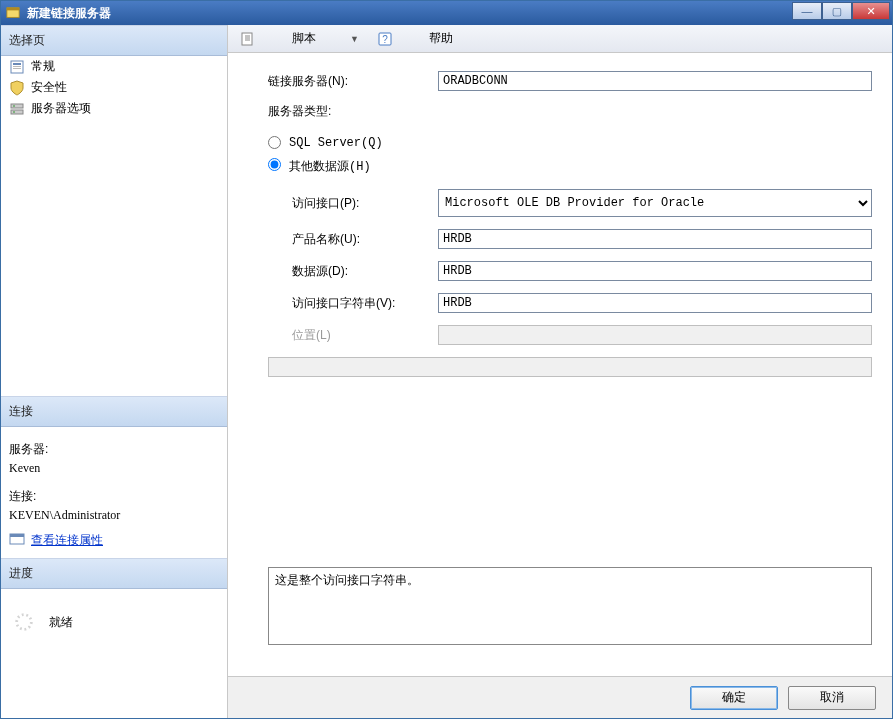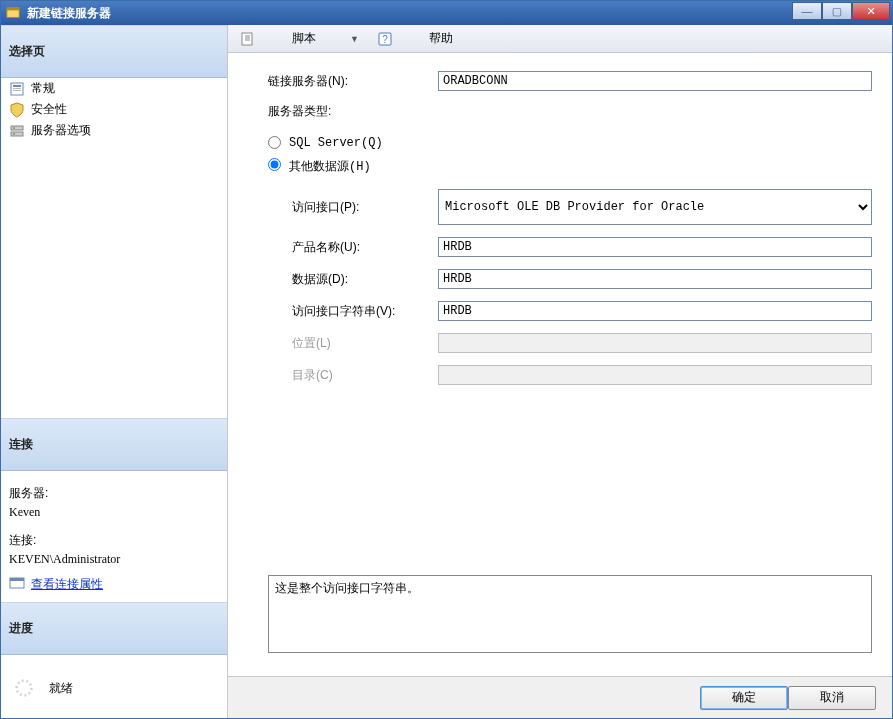--- a/index.html
+++ b/index.html
@@ -69,22 +69,22 @@
     }
     .sidebar {
       width: 227px;
       display: flex;
       flex-direction: column;
       border-right: 1px solid #c8c8c8;
       background: #fff;
     }
     .sidebar .section-header {
       background: linear-gradient(to bottom,#dce8f8,#c4d8f0);
-      padding: 17px 8px;
-      font-weight: bold;
+      padding: 6px 8px;
+      font-weight: normal;
       color: #222;
       border-top: 1px solid #c8d4e8;
       border-bottom: 1px solid #a8bcd8;
     }
     .sidebar .page-list {
       flex: 0 0 auto;
       min-height: 340px;
       background: #fff;
     }
     .sidebar .page-item {
@@ -198,21 +198,21 @@
       font-family: "Courier New", monospace;
       font-size: 12px;
       background: #fff;
     }
     .text-input[disabled] {
       background: #f0f0f0;
       border-color: #bfbfbf;
     }
     .select-wrap {
       flex: 1;
-      height: 36px;
+      height: 28px;
       position: relative;
     }
     .select-wrap select {
       width: 100%; height: 100%;
       border: 1px solid #7a8aa0;
       background: #fff;
       font-family: "Courier New", monospace;
       font-size: 12px;
       padding: 0 2px;
     }
@@ -237,21 +237,21 @@
       margin-top: 190px;
     }
     .footer {
       height: 42px;
       background: #f0f0f0;
       border-top: 1px solid #c8c8c8;
       display: flex;
       align-items: center;
       justify-content: flex-end;
       padding: 16px 16px;
-      gap: 0;
+      gap: 10px;
     }
     .footer .btn {
       width: 88px; height: 24px;
       border: 1px solid #888;
       background: linear-gradient(to bottom,#fafafa,#e4e4e4);
       cursor: pointer;
       border-radius: 2px;
       font-size: 12px;
     }
     .footer .btn.primary {
@@ -407,21 +407,20 @@
         </div>
         <div class="form-row">
           <span class="field-label indent">访问接口字符串(V):</span>
           <input class="text-input" value="HRDB" style="">
         </div>
         <div class="form-row">
           <span class="field-label indent disabled">位置(L)</span>
           <input class="text-input" disabled="" value="" style="">
         </div>
         <div class="form-row">
-          <span class="field-label indent disabled">目录(C)</span>
           <input class="text-input" disabled="" value="" style="">
         </div>
 
         <div class="hint-box">这是整个访问接口字符串。</div>
       </div>
 
       <div class="footer">
         <button class="btn primary">确定</button>
         <button class="btn">取消</button>
       </div>

